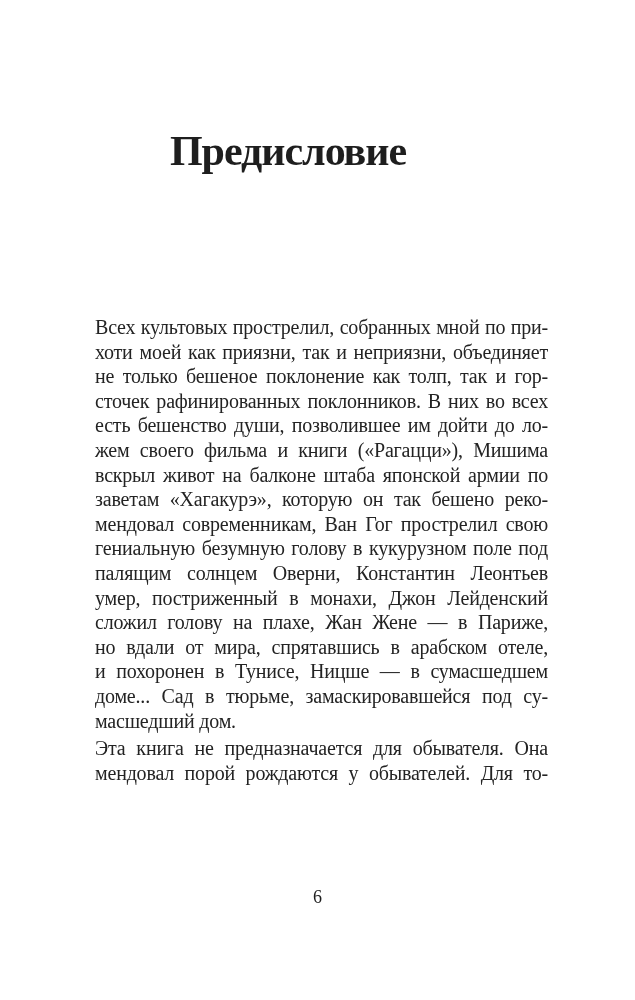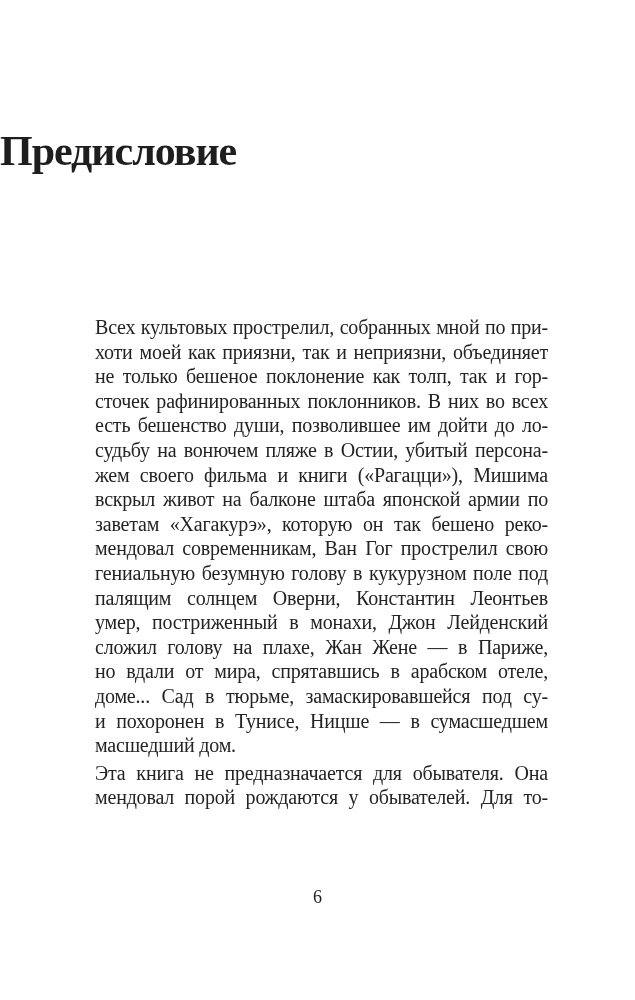--- a/index.html
+++ b/index.html
@@ -15,20 +15,21 @@
     overflow: hidden;
     font-family: "Liberation Serif", "DejaVu Serif", serif;
     color: #232323;
   }
   .chapter-title {
     position: absolute;
     top: 130px;
     left: 0;
     width: 576px;
     margin: 0;
+    text-align: center;
     font-size: 42px;
     line-height: 42px;
     font-weight: bold;
     letter-spacing: -1px;
     color: #1e1e1e;
   }
   .body-text {
     position: absolute;
     top: 315px;
     left: 95px;
@@ -69,32 +70,31 @@
 <div class="page">
   <h1 class="chapter-title">Предисловие</h1>
 
   <div class="body-text">
     <div class="para">
         <div class="line">Всех культовых прострелил, собранных мной по при-</div>
         <div class="line">хоти моей как приязни, так и неприязни, объединяет</div>
         <div class="line">не только бешеное поклонение как толп, так и гор-</div>
         <div class="line">сточек рафинированных поклонников. В них во всех</div>
         <div class="line">есть бешенство души, позволившее им дойти до ло-</div>
-        <div class="line">судьбу на вонючем пляже в Остии, убитый персона-</div>
         <div class="line">жем своего фильма и книги («Рагацци»), Мишима</div>
         <div class="line">вскрыл живот на балконе штаба японской армии по</div>
         <div class="line">заветам «Хагакурэ», которую он так бешено реко-</div>
         <div class="line">мендовал современникам, Ван Гог прострелил свою</div>
         <div class="line">гениальную безумную голову в кукурузном поле под</div>
         <div class="line">палящим солнцем Оверни, Константин Леонтьев</div>
         <div class="line">умер, постриженный в монахи, Джон Лейденский</div>
         <div class="line">сложил голову на плахе, Жан Жене — в Париже,</div>
         <div class="line">но вдали от мира, спрятавшись в арабском отеле,</div>
+        <div class="line">и похоронен в Тунисе, Ницше — в сумасшедшем</div>
         <div class="line">доме... Сад в тюрьме, замаскировавшейся под су-</div>
-        <div class="line">и похоронен в Тунисе, Ницше — в сумасшедшем</div>
         <div class="line line-last">масшедший дом.</div>
       </div>
     <div class="para">
         <div class="line">Эта книга не предназначается для обывателя. Она</div>
         <div class="line">мендовал порой рождаются у обывателей. Для то-</div>
       </div>
   </div>
 
   <div class="page-number">6</div>
 </div>

